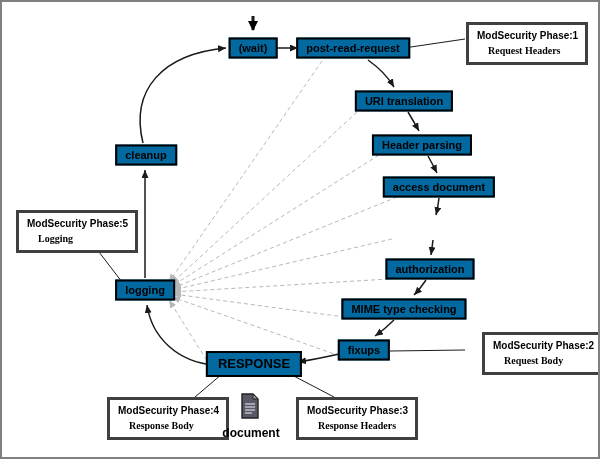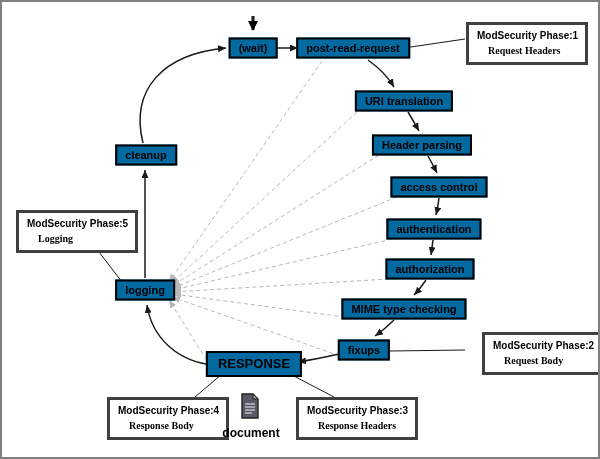--- a/index.html
+++ b/index.html
@@ -100,22 +100,21 @@
       <path d="M332,395 L288,372"></path>
       <path d="M193,395 L220,372"></path>
       <path d="M97,250 L120,280"></path>
     </g>
   </svg>
 
   <div class="node" style="left:251px;top:46px;">(wait)</div>
   <div class="node" style="left:351px;top:46px;">post-read-request</div>
   <div class="node" style="left:420px;top:143px;">Header parsing</div>
   <div class="node" style="left:402px;top:99px;">URI translation</div>
-  <div class="node" style="left:437px;top:185px;">access control</div>
-  <div class="node" style="left:432px;top:227px;">authentication</div>
+  <div class="node" style="left:437px;top:185px;">access document</div>
   <div class="node" style="left:428px;top:267px;">authorization</div>
   <div class="node" style="left:402px;top:307px;">MIME type checking</div>
   <div class="node" style="left:362px;top:348px;">fixups</div>
   <div class="node big" style="left:252px;top:362px;">RESPONSE</div>
   <div class="node" style="left:143px;top:288px;">logging</div>
   <div class="node" style="left:144px;top:153px;">cleanup</div>
 
   <div class="ms" style="left:464px;top:20px;">
     <span>ModSecurity Phase:1</span>
     <span class="l2">Request Headers</span>

